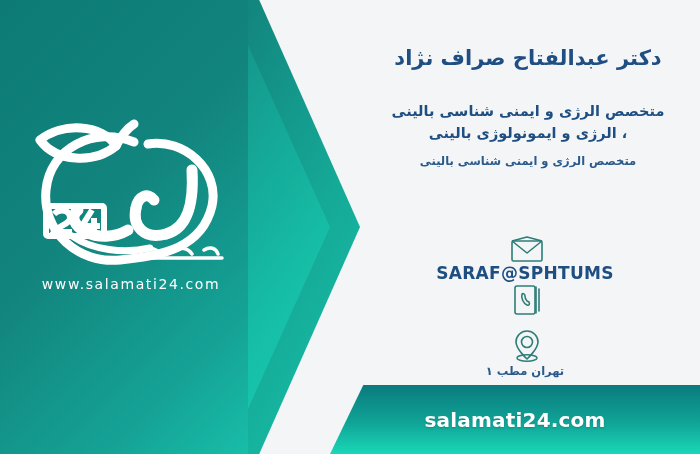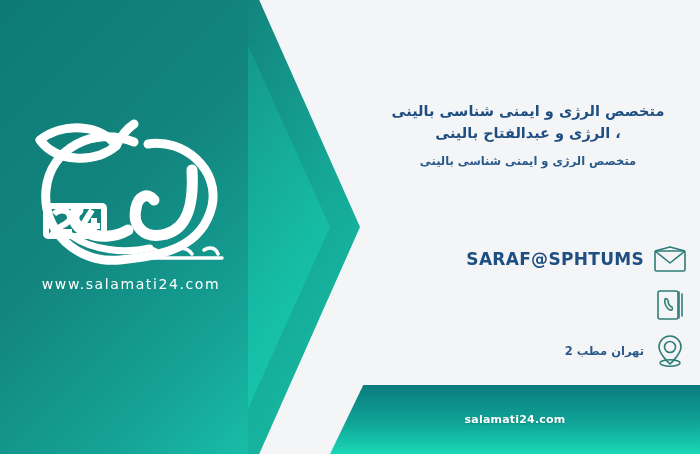--- a/index.html
+++ b/index.html
@@ -37,21 +37,21 @@
   
   .bottom-bar{
     position:absolute;left:330px;top:385px;width:370px;height:69px;
     background:linear-gradient(180deg,#0a7b7d 0%,#10a497 55%,#1ad8b7 100%);
     -webkit-clip-path:polygon(9% 0, 100% 0, 100% 100%, 0 100%);
     clip-path:polygon(9% 0, 100% 0, 100% 100%, 0 100%);
   }
   .bottom-url{
     position:absolute;left:330px;top:385px;width:370px;height:69px;
     display:flex;align-items:center;justify-content:center;
-    color:#ffffff;font-weight:bold;font-size:11px;letter-spacing:.2px;
+    color:#ffffff;font-weight:bold;font-size:20px;letter-spacing:.2px;
     text-shadow:0 1px 2px rgba(0,0,0,.18);
   }
 
   
   .logo-wrap{
     position:absolute;left:16px;top:108px;width:230px;height:200px;
   }
   .logo-svg{width:230px;height:170px;display:block;}
   .logo-url{
     position:absolute;left:0;top:168px;width:230px;
@@ -77,21 +77,21 @@
     position:absolute;right:12px;top:152px;width:320px;
     text-align:center;
     color:#2a5a8c;font-weight:bold;font-size:11.5px;line-height:1.6;
   }
 
   
   .contact{
     position:absolute;right:8px;top:236px;width:330px;
   }
   .c-row{
-    display:flex;flex-direction:row;align-items:center;justify-content:flex-start;
+    display:flex;flex-direction:column;align-items:center;justify-content:flex-start;
     height:46px;
   }
   .c-icon{
     width:44px;min-width:44px;height:40px;
     display:flex;align-items:center;justify-content:center;
   }
   .c-text{
     color:#1f4f82;font-weight:bold;font-size:17px;letter-spacing:.3px;
     padding-right:4px;
   }
@@ -142,24 +142,25 @@
         <path d="M124 144 C 132 138, 140 140, 144 146"></path>
         <path d="M156 144 C 164 138, 172 140, 176 146"></path>
         <path d="M188 142 C 194 138, 200 140, 202 146"></path>
       </g>
     </svg>
     <div class="logo-url">www.salamati24.com</div>
   </div>
 
   <div class="right">
 
+    <div class="doc-name">دکتر عبدالفتاح صراف نژاد</div>
 
     <div class="spec-main">
       <div>متخصص الرژی و ایمنی شناسی بالینی</div>
-      <div>، الرژی و عبدالفتاح بالینی</div>
+      <div>، الرژی و ایمونولوژی بالینی</div>
     </div>
 
     <div class="spec-sub">
       <div>متخصص الرژی و ایمنی شناسی بالینی</div>
     </div>
 
     <div class="contact">
 
       <div class="c-row">
         <span class="c-icon">
@@ -185,21 +186,21 @@
       </div>
 
       <div class="c-row">
         <span class="c-icon">
           <svg width="32" height="36" viewBox="0 0 32 36">
             <path d="M16 3 C 10 3, 5 8, 5 14 C 5 21, 16 31, 16 31 C 16 31, 27 21, 27 14 C 27 8, 22 3, 16 3 Z" fill="none" stroke="#2e7d78" stroke-width="1.6"></path>
             <circle cx="16" cy="14" r="5.5" fill="none" stroke="#2e7d78" stroke-width="1.6"></circle>
             <ellipse cx="16" cy="30" rx="10" ry="3.2" fill="none" stroke="#2e7d78" stroke-width="1.4"></ellipse>
           </svg>
         </span>
-        <span class="c-text small">تهران مطب 2</span>
+        <span class="c-text small">تهران مطب ۱</span>
       </div>
 
     </div>
   </div>
 
   <div class="bottom-bar"></div>
   <div class="bottom-url">salamati24.com</div>
 
 </div>
 

